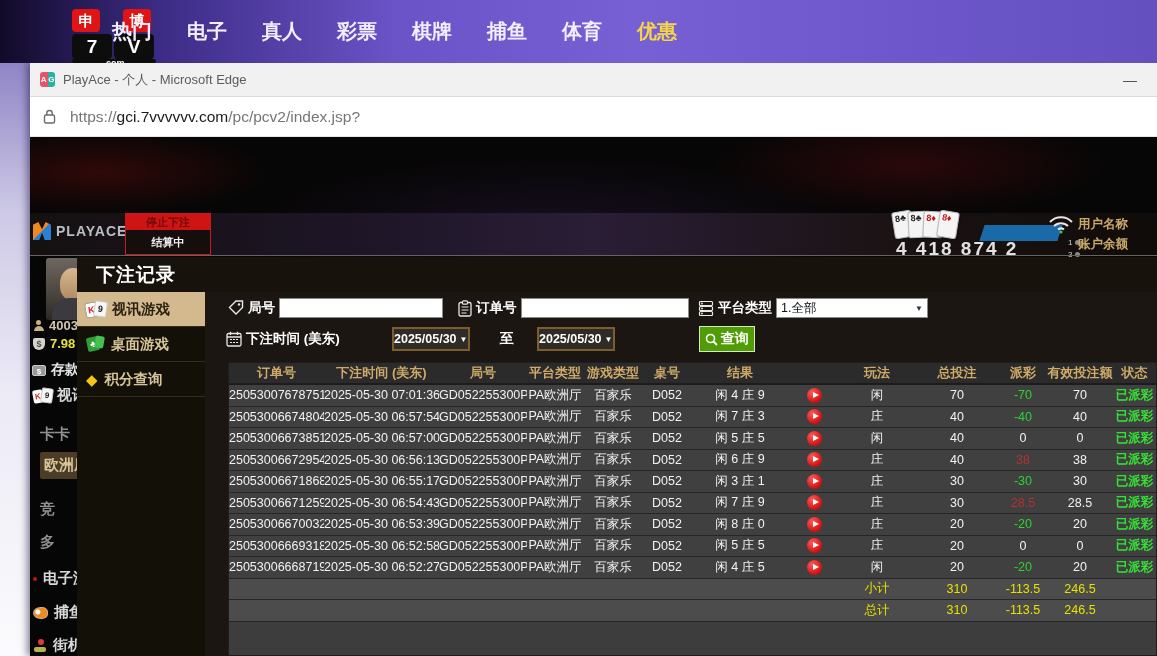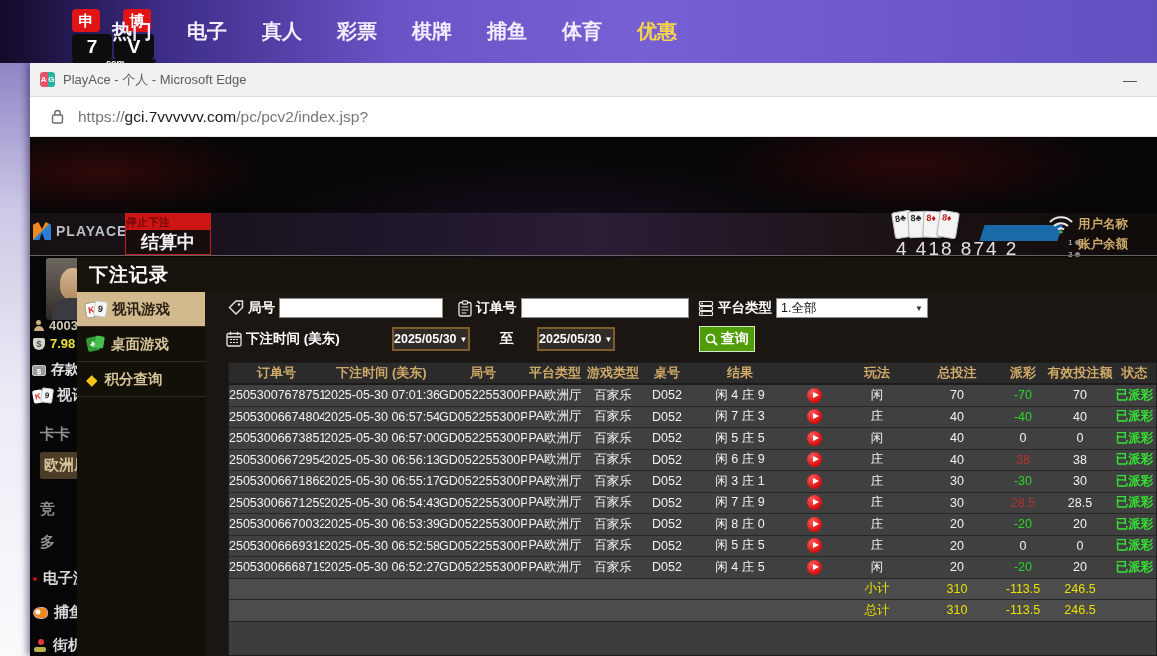--- a/index.html
+++ b/index.html
@@ -29,49 +29,49 @@
 
   
   .edge{position:absolute;left:30px;top:63px;width:1127px;height:593px;display:flex;flex-direction:column;
     box-shadow:-3px 0 7px rgba(30,20,70,.5)}
   .titlebar{height:34px;background:#f1f1f1;border-bottom:1px solid #dcdcdc;display:flex;align-items:center;padding:0 10px;flex:0 0 auto}
   .favicon{width:15px;height:15px;border-radius:3px;overflow:hidden;display:flex;margin-right:8px;flex:0 0 auto}
   .favicon span{width:50%;height:100%;color:#fff;font-size:8px;font-weight:bold;text-align:center;line-height:15px}
   .fav-a{background:#e8536a}.fav-g{background:#27b3a2}
   .title-text{color:#5c5c5c;font-size:13px}
   .win-min{margin-left:auto;color:#555;font-size:14px;padding:0 10px;cursor:pointer}
-  .urlbar{height:40px;background:#fff;border-bottom:1px solid #e6e6e6;display:flex;align-items:center;padding:0 12px;flex:0 0 auto}
+  .urlbar{height:40px;background:#fff;border-bottom:1px solid #e6e6e6;display:flex;align-items:center;padding:0 4px;flex:0 0 auto}
   .lockwrap{width:30px;height:28px;border-radius:14px;display:flex;align-items:center;justify-content:center;margin-right:6px}
   .url-text{font-size:15.5px;color:#1b1b1b}
   .url-dim{color:#767676}
 
   
   .content{position:relative;flex:1;overflow:hidden;background:
     radial-gradient(240px 60px at 70px 35px,rgba(110,12,12,.40),transparent 70%),
     radial-gradient(280px 70px at 880px 28px,rgba(110,12,18,.34),transparent 70%),
     radial-gradient(420px 100px at 520px 90px,rgba(58,32,88,.30),transparent 72%),
     #070606}
 
   
   .lobby-strip{position:absolute;left:0;top:76px;width:1127px;height:43px;z-index:1;
     background:linear-gradient(90deg,#151010 0%,#1d1526 28%,#2a1d36 50%,#1a1212 78%,#100c0a 100%);
     border-bottom:1px solid #6a6a6a}
   .playace{position:absolute;left:3px;top:9px;display:flex;align-items:center;gap:5px}
   .playace-mark{width:18px;height:18px;background:linear-gradient(135deg,#f08a1d 48%,#2a7fd4 52%);
     clip-path:polygon(0 15%,30% 0,50% 40%,70% 0,100% 15%,100% 100%,65% 100%,50% 60%,35% 100%,0 100%)}
   .playace-name{color:#b9bec4;font-size:14px;font-weight:bold;letter-spacing:1px}
   .video-tile{position:absolute;left:95px;top:0;width:86px;height:42px;border:1px solid #c21c1c;background:#160d0d}
-  .vt-top{height:16px;background:#cf1414;color:#6e0909;font-size:11px;font-weight:bold;line-height:16px}
-  .vt-bottom{color:#f2f2f2;font-size:18px;font-weight:bold;text-align:center;line-height:25px}
+  .vt-top{height:16px;background:#cf1414;color:#6e0909;font-size:11px;font-weight:bold;text-align:center;line-height:16px}
+  .vt-bottom{color:#f2f2f2;font-size:11px;font-weight:bold;text-align:center;line-height:25px}
   .cards-fan{position:absolute;left:868px;top:-2px;display:flex}
   .pcard{width:20px;height:27px;background:#f4f4f4;border-radius:3px;border:1px solid #bbb;
     font-size:9px;font-weight:bold;padding:1px 0 0 2px;margin-left:-5px;box-shadow:1px 1px 2px rgba(0,0,0,.5)}
   .pcard.red{color:#c41212}.pcard.blk{color:#222}
   .blue-wedge{position:absolute;left:952px;top:12px;width:78px;height:16px;background:#1a6aa8;transform:skewX(-18deg)}
-  .jackpot{position:absolute;left:866px;top:25px;color:#e2e2e2;font-size:19px;font-weight:normal;letter-spacing:2px;white-space:nowrap}
+  .jackpot{position:absolute;left:866px;top:25px;color:#e2e2e2;font-size:19px;font-weight:bold;letter-spacing:2px;white-space:nowrap}
   .wifi{position:absolute;left:1018px;top:1px}
   .mini-ind{position:absolute;left:1038px;top:26px;color:#cfcfcf;font-size:8px;line-height:8px}
   .mini-ind i{display:inline-block;width:5px;height:5px;border-radius:50%;background:#8a8a8a;margin-left:3px;vertical-align:middle}
   .acct-labels{position:absolute;left:1048px;top:3px;display:flex;flex-direction:column;gap:3px}
   .acct-labels span{color:#c9a86a;font-size:12.5px;font-weight:bold;white-space:nowrap}
 
   
   .lobby-left{position:absolute;left:0;top:0;width:170px;height:100%;z-index:1}
   .avatar{position:absolute;left:16px;top:121px;width:56px;height:62px;border-radius:3px;
     background:linear-gradient(180deg,#6e675f 0%,#4a443e 60%,#2c2824 100%);overflow:hidden}
@@ -101,21 +101,21 @@
   .gi-fish{width:15px;height:12px;border-radius:50% 40% 40% 50%;background:radial-gradient(circle at 30% 40%,#fff 2px,#f08a1d 3px);border:1px solid #caa}
   .gi-arcade{position:relative;width:14px;height:13px}
   .gi-arcade::before{content:"";position:absolute;left:5px;top:0;width:6px;height:6px;border-radius:50%;background:#e23a3a}
   .gi-arcade::after{content:"";position:absolute;left:1px;bottom:0;width:12px;height:5px;border-radius:2px;background:#b8b24a}
 
   
   .strip-line{position:absolute;left:0;top:118px;width:1127px;height:1px;background:#636363;z-index:2}
 
   
   .modal{position:absolute;left:47px;top:120px;width:1080px;height:399px;background:#17120c;z-index:5}
-  .modal-title{height:35px;line-height:35px;padding-left:12px;color:#fff;font-size:19px;font-weight:bold;letter-spacing:1px}
+  .modal-title{height:35px;line-height:35px;padding-left:19px;color:#fff;font-size:19px;font-weight:bold;letter-spacing:1px}
   .menu{position:absolute;left:0;top:35px;width:128px;bottom:0;background:#131008}
   .menu-item{position:relative;height:35px;display:flex;align-items:center;gap:7px;padding-left:9px;
     border-bottom:1px solid #342b1d;color:#d8c49a;font-size:14.5px;font-weight:bold;cursor:pointer;white-space:nowrap}
   .menu-item.active{background:#d3ba8e;color:#2a1f12}
   .menu-item.active::after{content:"";position:absolute;right:-13px;top:0;border-top:17px solid transparent;
     border-bottom:18px solid transparent;border-left:13px solid #d3ba8e}
   .mi{display:inline-block;flex:0 0 auto}
   .mi-video{position:relative;width:19px;height:16px}
   .mi-video::before{content:"K";position:absolute;left:0;top:2px;width:11px;height:14px;background:#fff;color:#d22;
     font-size:9px;font-weight:bold;border-radius:2px;transform:rotate(-10deg);text-align:center;line-height:14px;box-shadow:0 0 1px #000}

